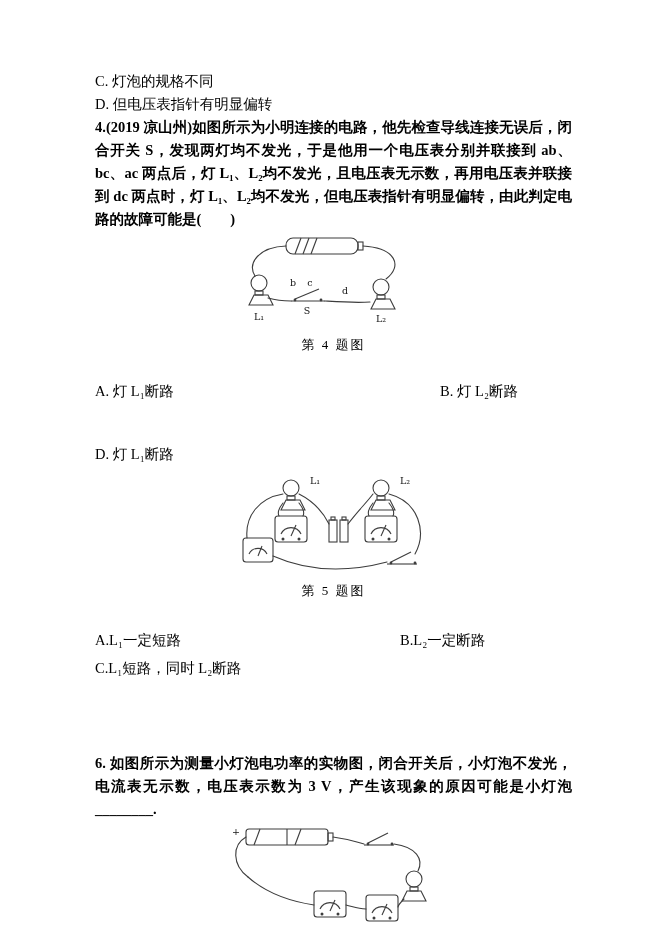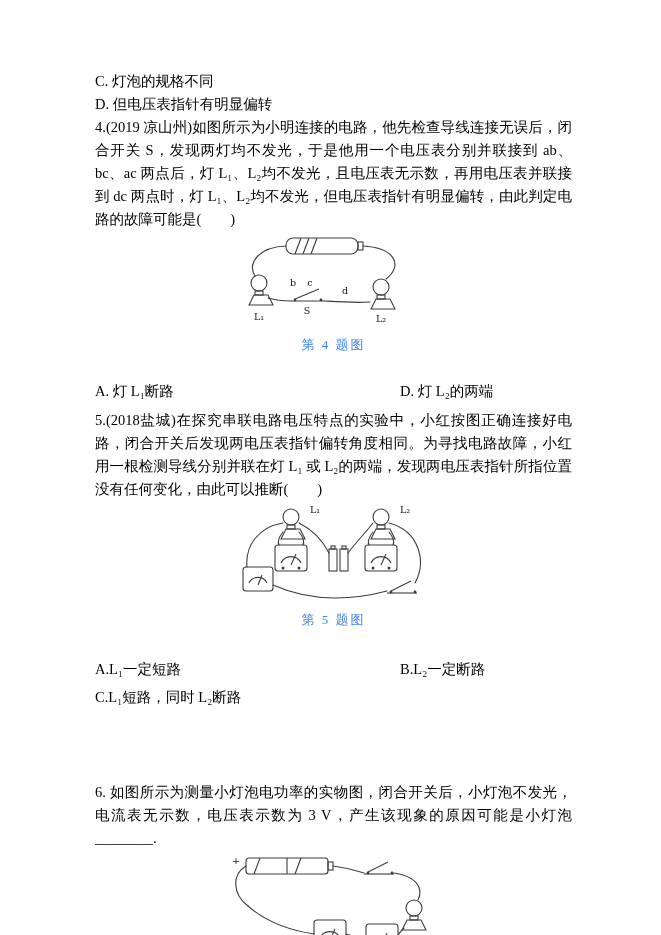--- a/index.html
+++ b/index.html
@@ -24,42 +24,43 @@
   p.line {
     margin: 0;
     font-size: 14.5px;
     line-height: 23px;
   }
   p.question {
     margin: 0;
     font-size: 14.5px;
     line-height: 23px;
     text-align: justify;
+    font-weight: bold;
   }
   figure.fig {
     margin: 0 auto;
     padding: 0;
     text-align: center;
   }
   .fig-q4 { width: 210px; margin-top: -14px; }
   .fig-q5 { width: 230px; margin-top: -4px; }
   .fig-q6 { width: 215px; margin-top: 4px; }
   .caption {
     font-size: 13px;
     margin-top: 1px;
     letter-spacing: 2px;
-    color: #3b82f6;
+    color: #000000;
   }
   .opts {
     display: grid;
     grid-template-columns: 305px 1fr;
     font-size: 14.5px;
     line-height: 23px;
   }
-  .opts-q4 { margin-top: 26px; margin-bottom: 6px; }
+  .opts-q4 { margin-top: 26px; margin-bottom: 6px; gap: 40px; }
   .opts-q5 { margin-top: 26px; line-height: 28px; margin-bottom: 70px; }
   .q5-text { margin-top: 4px; }
   svg .wire { fill: none; stroke: #3d3d3d; stroke-width: 1.1; stroke-linecap: round; }
   svg .part { fill: none; stroke: #3d3d3d; stroke-width: 1.1; }
   svg .dot  { fill: #3d3d3d; stroke: none; }
   svg text.flbl {
     font-size: 9.5px;
     font-family: "DejaVu Serif", serif;
     fill: #111;
     text-anchor: middle;
@@ -110,24 +111,24 @@
         <text class="flbl" x="78" y="83">S</text>
         <text class="flbl" x="64" y="55">b</text>
         <text class="flbl" x="81" y="55">c</text>
         <text class="flbl" x="116" y="63">d</text>
       </svg>
       <figcaption class="caption">第 4 题图</figcaption>
     </figure>
 
     <div class="opts opts-q4">
       <span>A. 灯 L₁断路</span>
-      <span>D. 灯 L₂的两端</span>
+      <span>B. 灯 L₂断路</span>
+      <span>D. 灯 L₁断路</span>
     </div>
 
-    <p class="question q5-text">5.(2018盐城)在探究串联电路电压特点的实验中，小红按图正确连接好电路，闭合开关后发现两电压表指针偏转角度相同。为寻找电路故障，小红用一根检测导线分别并联在灯 L₁ 或 L₂的两端，发现两电压表指针所指位置没有任何变化，由此可以推断(　　)</p>
 
     <figure class="fig fig-q5">
       <svg width="230" height="105" viewBox="0 0 230 105">
         <path class="wire" d="M64,22 C40,26 26,44 28,66"></path>
         <path class="wire" d="M80,22 C96,30 104,40 110,52"></path>
         <path class="wire" d="M129,52 C138,40 148,30 154,22"></path>
         <path class="wire" d="M170,22 C200,30 208,60 196,82"></path>
         <path class="wire" d="M54,84 C90,100 130,100 168,90"></path>
         <path class="wire" d="M60,44 C58,40 60,36 64,31"></path>
         <path class="wire" d="M84,44 C86,40 84,36 80,31"></path>

